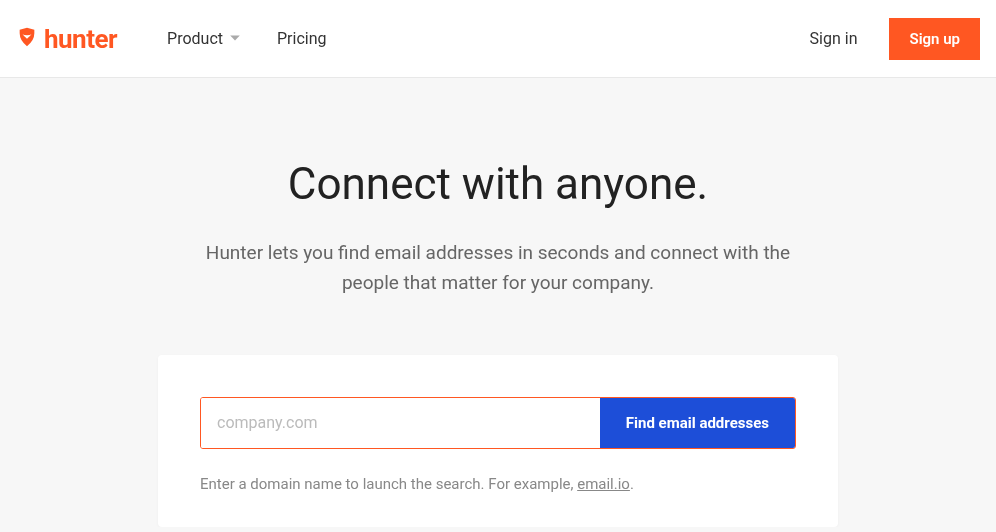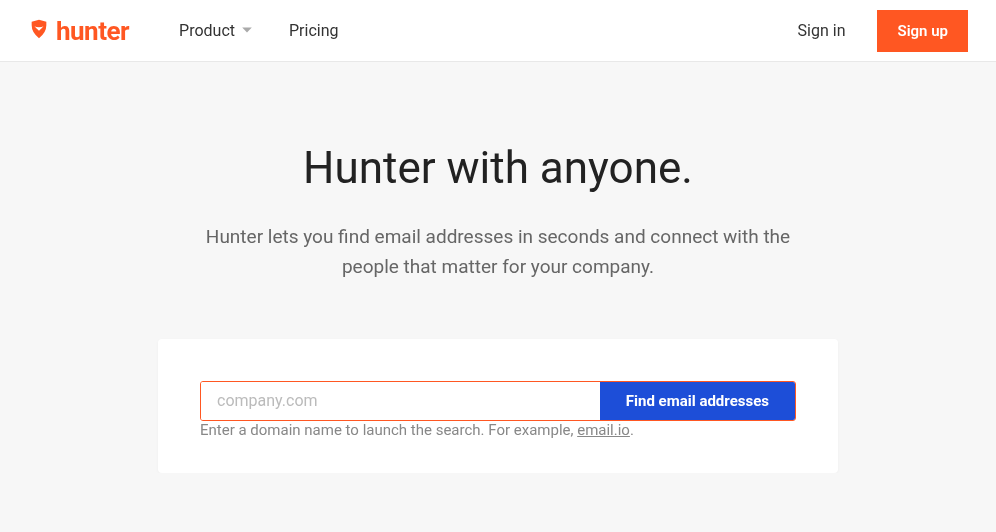--- a/index.html
+++ b/index.html
@@ -1,30 +1,30 @@
 <!DOCTYPE html>
 <html><head>
 <meta charset="utf-8">
 <style>
 *{margin:0;padding:0;box-sizing:border-box;font-family:-apple-system,BlinkMacSystemFont,"Segoe UI",Roboto,Helvetica,Arial,sans-serif}
 body{width:996px;background:#f7f7f7}
-.header{height:62px;background:#fff;border-bottom:1px solid #e8e8e8;display:flex;align-items:center;padding:0 28px}
+.header{height:78px;background:#fff;border-bottom:1px solid #e8e8e8;display:flex;align-items:center;padding:0 16px}
 .logo{display:flex;align-items:center;gap:6px;color:#ff5722;font-size:26px;font-weight:700;letter-spacing:-.5px}
 .logo svg{width:22px;height:22px}
 .nav{display:flex;align-items:center;margin-left:50px;gap:36px}
 .nav-item{color:#333;font-size:16px;display:flex;align-items:center;gap:6px;cursor:pointer}
 .nav-item svg{width:12px;height:12px;fill:#aaa}
 .spacer{flex:1}
 .signin{color:#333;font-size:16px;margin-right:32px;cursor:pointer}
 .signup{background:#ff5722;color:#fff;font-size:15px;font-weight:600;padding:12px 20px;border-radius:0;cursor:pointer;border:none}
 .hero{padding:80px 0 0;text-align:center}
 h1{font-size:44px;font-weight:400;color:#222;margin-bottom:28px}
 .sub{font-size:19px;color:#666;line-height:1.6;max-width:620px;margin:0 auto 56px}
 .card{background:#fff;width:680px;margin:0 auto;padding:42px 42px 34px;border-radius:4px;box-shadow:0 1px 3px rgba(0,0,0,.04)}
-.search{display:flex;height:40px;border:1px solid #ff5722;border-radius:3px;overflow:hidden;}
+.search{display:flex;height:52px;border:1px solid #ff5722;border-radius:3px;overflow:hidden;margin-bottom:26px}
 .search input{flex:1;border:none;padding:0 16px;font-size:16px;outline:none;color:#333}
 .search input::placeholder{color:#bbb}
 .search button{background:#1d4ed8;color:#fff;border:none;padding:0 26px;font-size:15px;font-weight:700;cursor:pointer}
 .hint{font-size:15px;color:#888;text-align:left}
 .hint a{color:#888;text-decoration:underline;cursor:pointer}
 </style>
 </head>
 <body>
 
 <header class="header">
@@ -47,21 +47,21 @@
     <div class="nav-item">
       <span>Pricing</span>
     </div>
   </nav>
   <div class="spacer"></div>
   <a class="signin">Sign in</a>
   <button class="signup">Sign up</button>
 </header>
 
 <section class="hero">
-  <h1>Hunter with anyone.</h1>
+  <h1>Connect with anyone.</h1>
   <p class="sub">Hunter lets you find email addresses in seconds and connect with the people that matter for your company.</p>
 
   <div class="card">
     <div class="search">
       <input type="text" placeholder="company.com" style="">
       <button>Find email addresses</button>
     </div>
     <p class="hint">
       <span>Enter a domain name to launch the search. For example, </span><a>email.io</a><span>.</span>
     </p>

